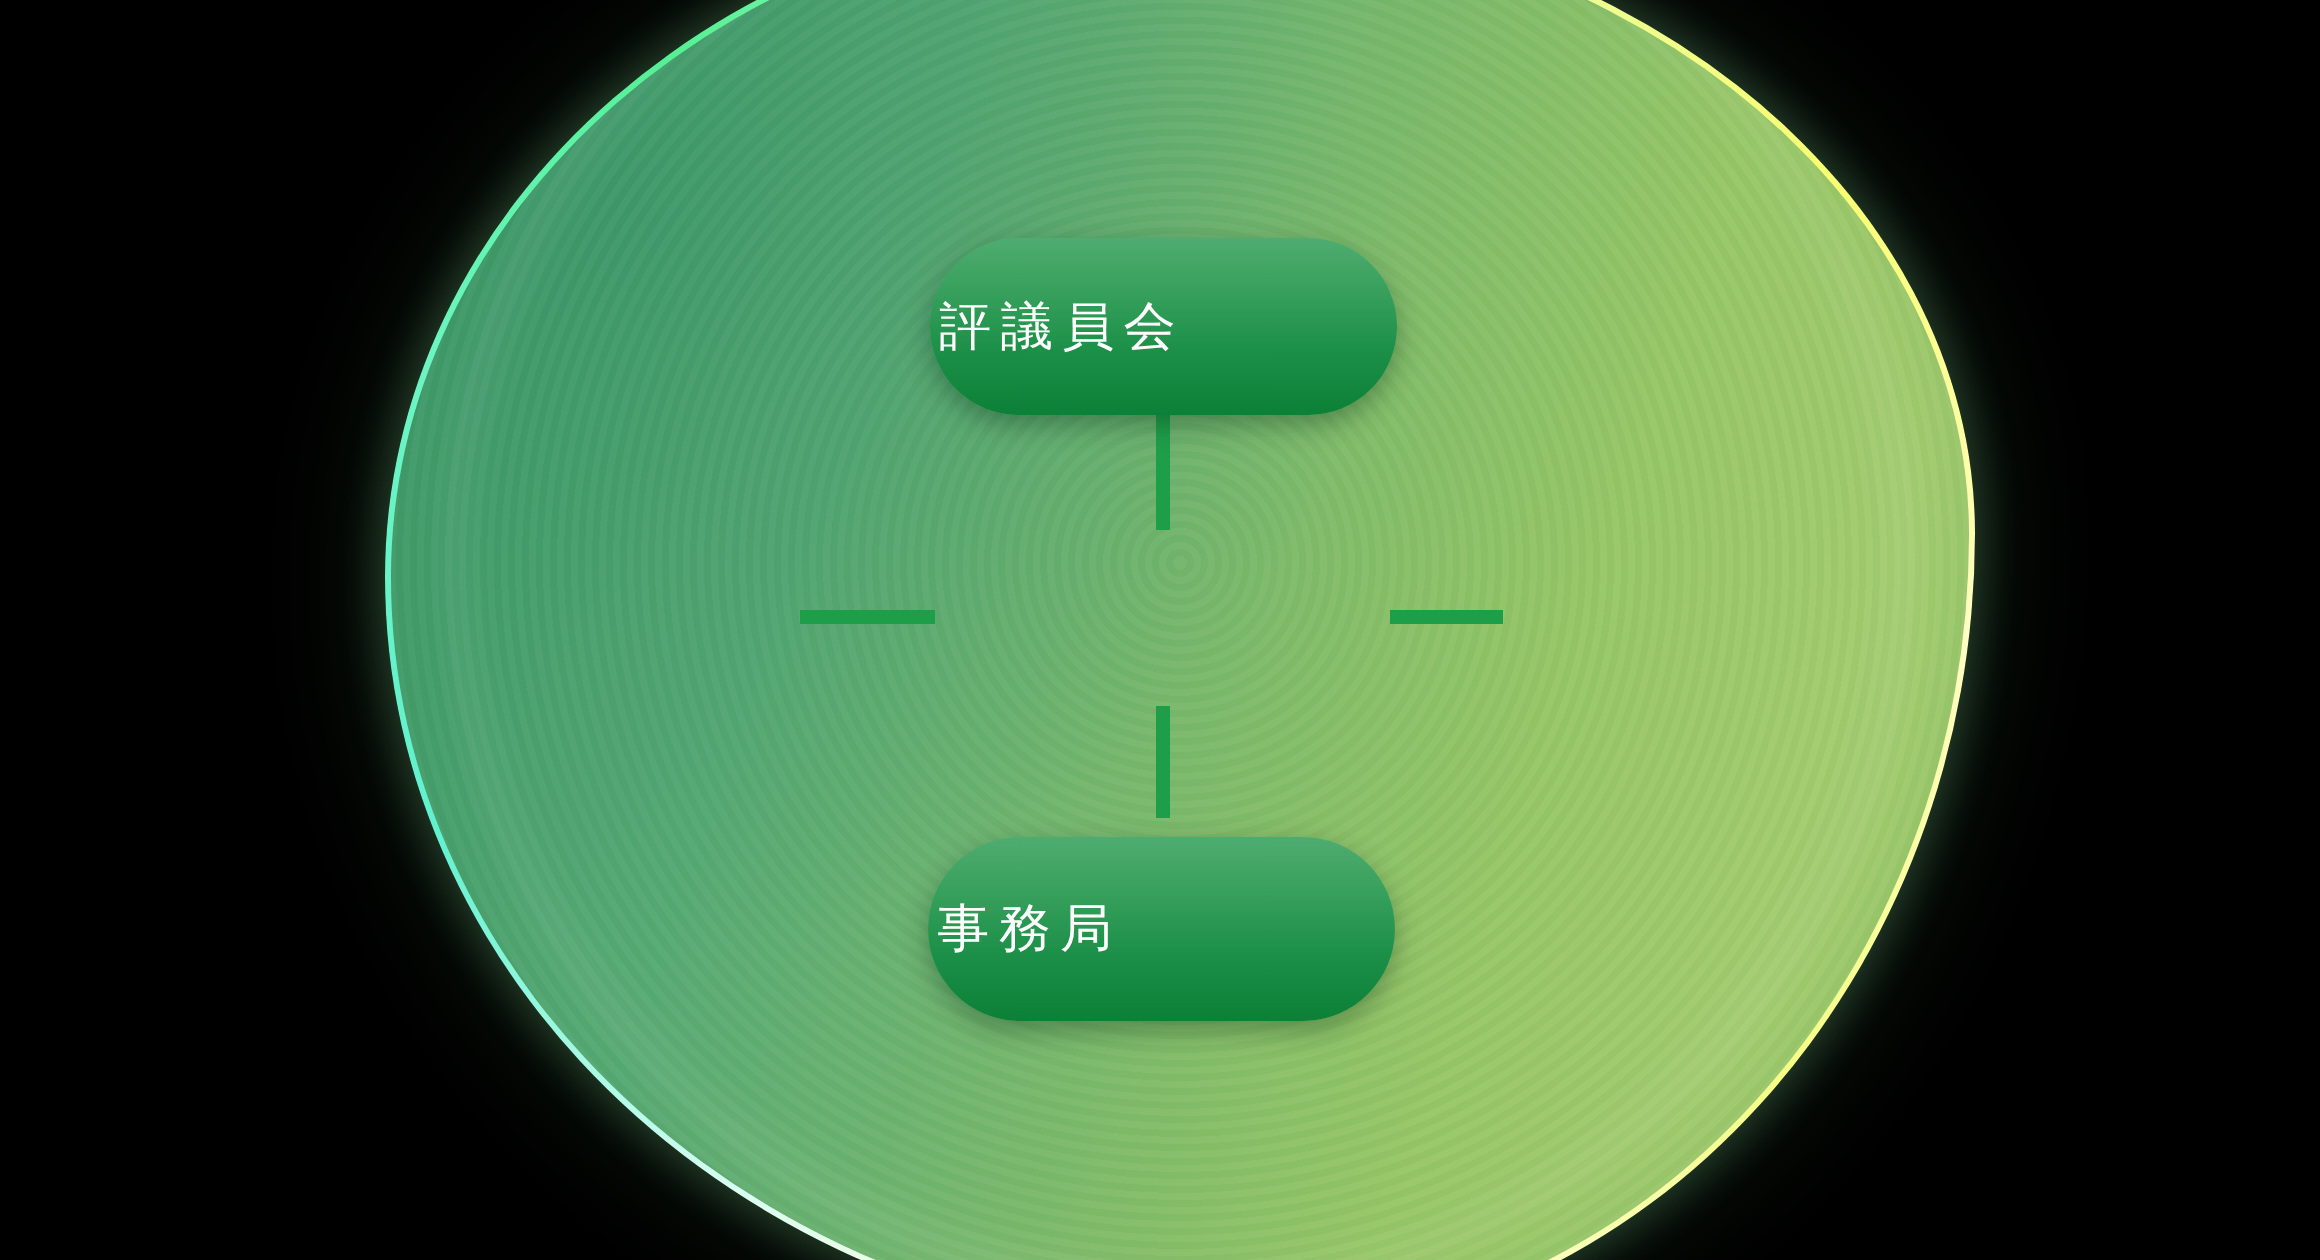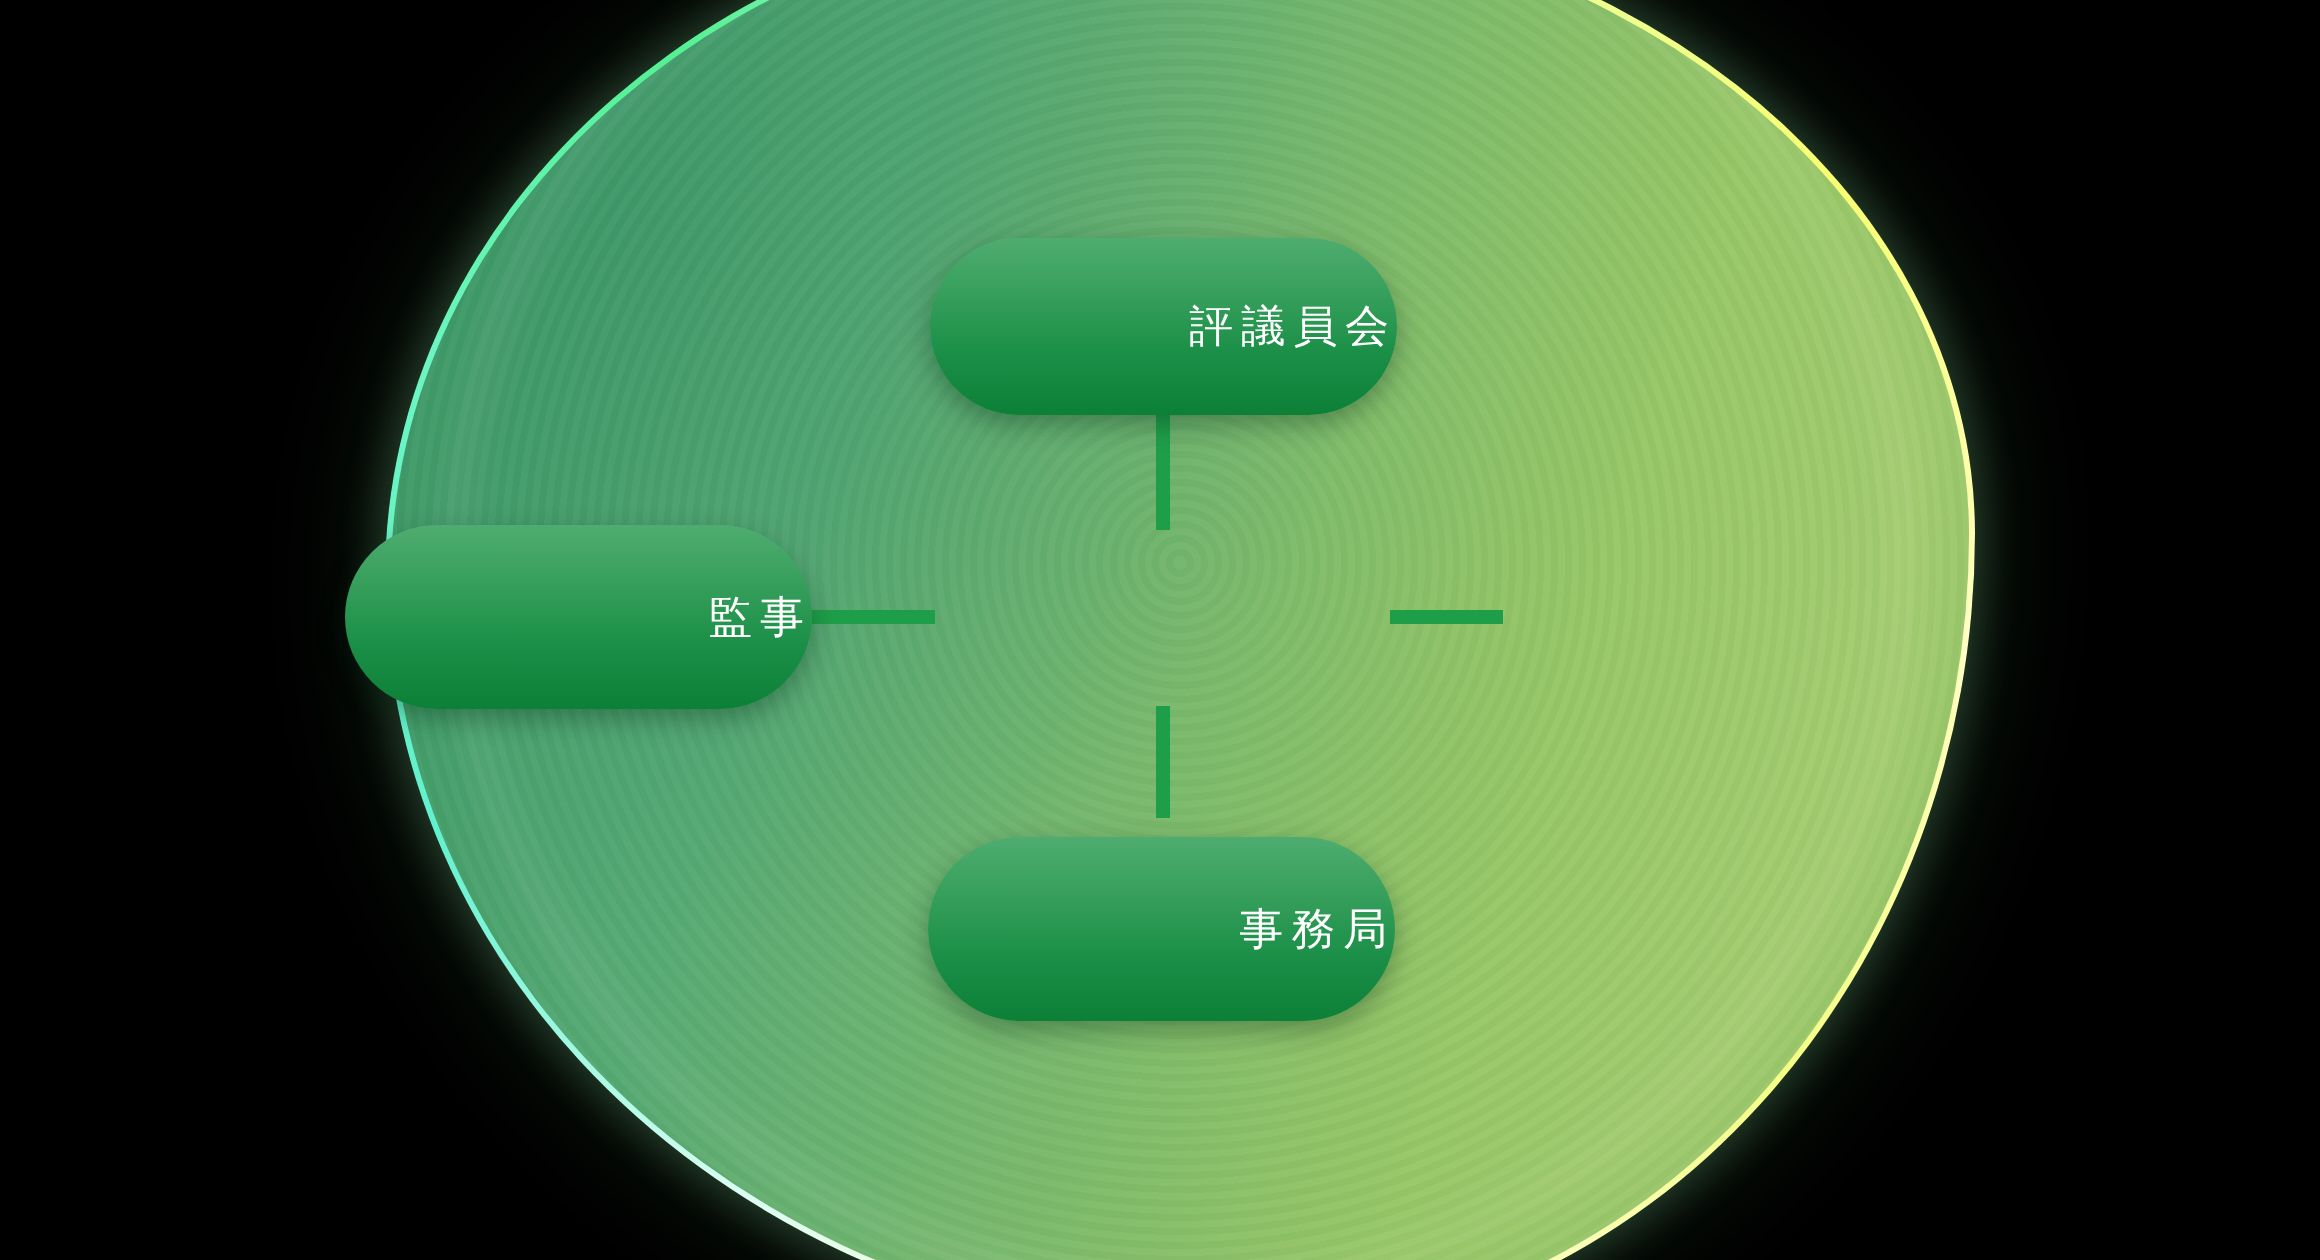--- a/index.html
+++ b/index.html
@@ -88,30 +88,30 @@
   .edge-directors-secretariat { left: 1156px; top: 706px; width: 14px; height: 112px; }
   .edge-auditor-directors     { left: 800px;  top: 610px; width: 135px; height: 14px; }
   .edge-directors-president   { left: 1390px; top: 610px; width: 113px; height: 14px; }
 
   
   .node {
     position: absolute;
     z-index: 2;
     display: flex;
     align-items: center;
-    justify-content: flex-end;
+    justify-content: flex-start;
     border-radius: 92px;
     background: linear-gradient(180deg,
       #4fac70 0%,
       #37a05c 30%,
       #1b8f47 65%,
       #0d8038 100%);
     box-shadow: 0 10px 26px rgba(0, 40, 20, 0.35);
     color: #ffffff;
-    font-size: 44px;
+    font-size: 52px;
     font-weight: 500;
     letter-spacing: 0.18em;
     text-indent: 0.18em;
     white-space: nowrap;
   }
   .node-councillors { left: 930px;  top: 238px; width: 467px; height: 177px; }
   .node-auditor     { left: 345px;  top: 525px; width: 467px; height: 184px; }
   .node-directors   { left: 928px;  top: 526px; width: 469px; height: 184px; }
   .node-president   { left: 1496px; top: 525px; width: 467px; height: 184px; }
   .node-secretariat { left: 928px;  top: 837px; width: 467px; height: 184px; }
@@ -128,23 +128,20 @@
 
   <div class="connector edge-councillors-directors"></div>
   <div class="connector edge-directors-secretariat"></div>
   <div class="connector edge-auditor-directors"></div>
   <div class="connector edge-directors-president"></div>
 
   <div class="node node-councillors">
     <span>評議員会</span>
   </div>
 
-  <div class="node node-auditor">
-    <span>監事</span>
-  </div>
 
 
 
   <div class="node node-secretariat">
     <span>事務局</span>
   </div>
 
 </div>
 
 </body></html>

